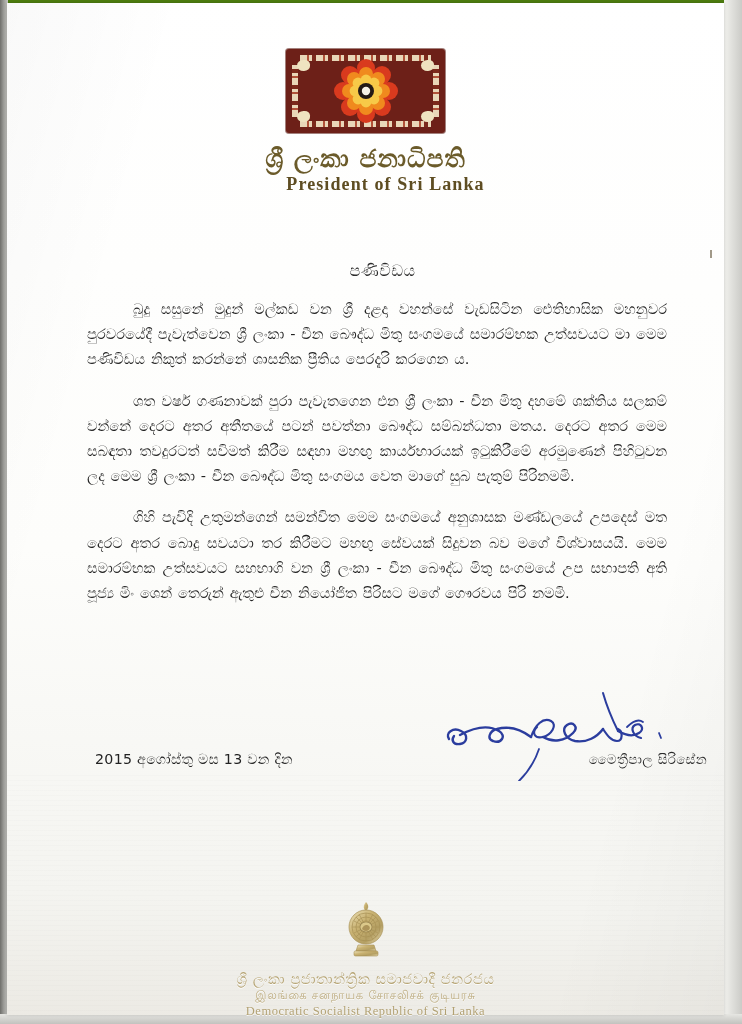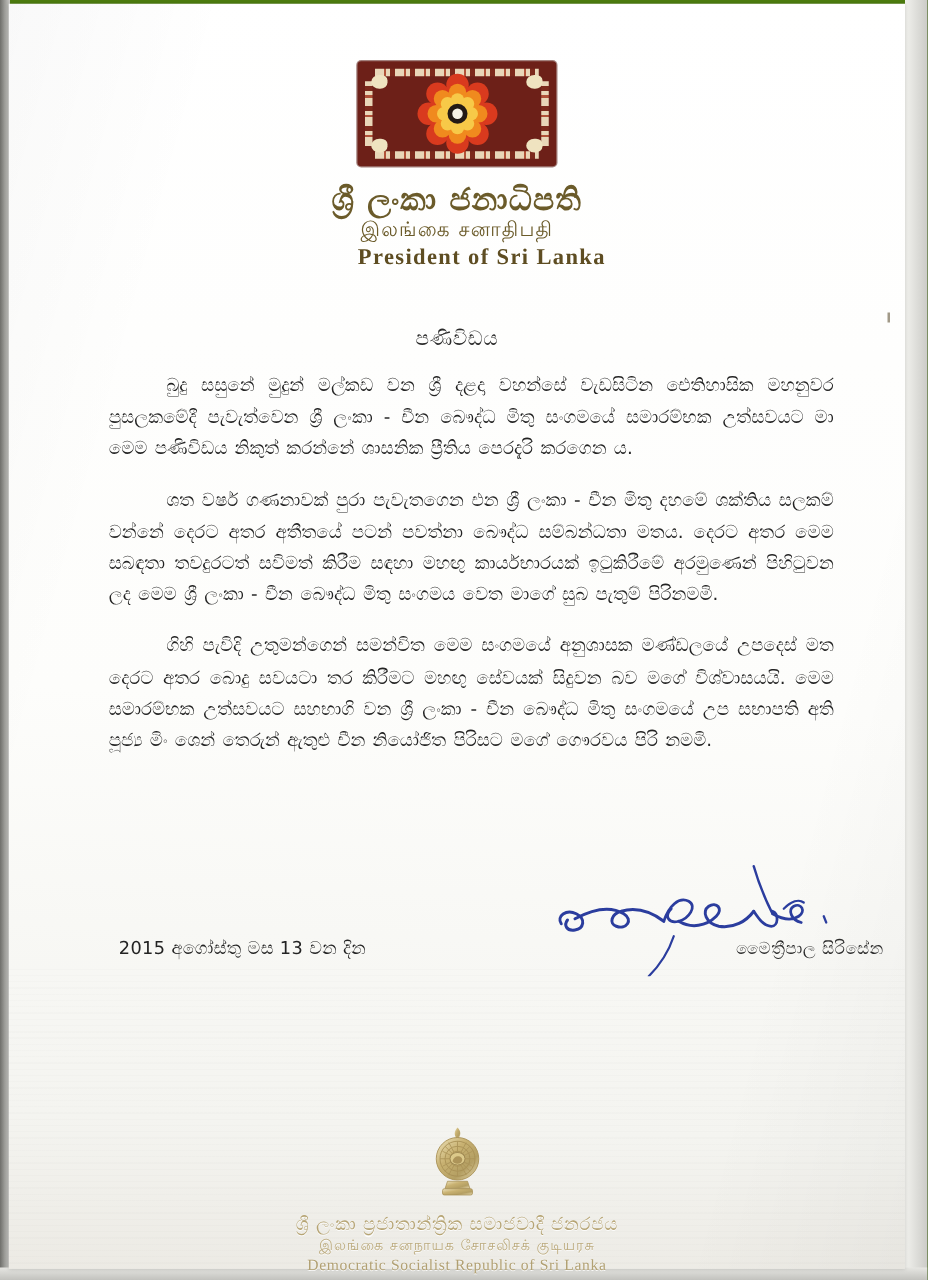--- a/index.html
+++ b/index.html
@@ -162,20 +162,21 @@
   
   .doc-title {
     position: absolute;
     left: 0; top: 258px;
     width: 717px;
     text-align: center;
     font-family: "DejaVu Sans", "Liberation Sans", sans-serif;
     font-size: 16px;
     color: #2c2c2c;
     letter-spacing: .5px;
+    padding-left: 17px;
   }
 
   
   .body-block {
     position: absolute;
     left: 80px;
     top: 293px;
     width: 580px;
   }
   p.para {
@@ -331,28 +332,27 @@
                   <circle cx="0" cy="0" r="11"></circle>
                 </g>
                 <circle cx="0" cy="0" r="8" fill="#231a15"></circle>
                 <circle cx="0" cy="0" r="4.2" fill="#f6f2e6"></circle>
               </g>
             </svg>
           </div>
         </div>
 
         <div class="lh-line lh-sinhala">ශ්‍රී ලංකා ජනාධිපති</div>
-        <div class="lh-line lh-tamil">இலங்கை சனாதிபதி</div>
         <div class="lh-line lh-english">President of Sri Lanka</div>
       </div>
 
       <div class="doc-title">පණිවිඩය</div>
 
       <div class="body-block">
-        <p class="para">බුදු සසුනේ මුදුන් මල්කඩ වන ශ්‍රී දළදා වහන්සේ වැඩසිටින ඓතිහාසික මහනුවර පුසලකමේදී පැවැත්වෙන ශ්‍රී ලංකා - චීන බෞද්ධ මිතු සංගමයේ සමාරම්භක උත්සවයට මා මෙම පණිවිඩය නිකුත් කරන්නේ ශාසනික ප්‍රීතිය පෙරදැරි කරගෙන ය.</p>
+        <p class="para">බුදු සසුනේ මුදුන් මල්කඩ වන ශ්‍රී දළදා වහන්සේ වැඩසිටින ඓතිහාසික මහනුවර පුරවරයේදී පැවැත්වෙන ශ්‍රී ලංකා - චීන බෞද්ධ මිතු සංගමයේ සමාරම්භක උත්සවයට මා මෙම පණිවිඩය නිකුත් කරන්නේ ශාසනික ප්‍රීතිය පෙරදැරි කරගෙන ය.</p>
         <p class="para">ශත වර්ෂ ගණනාවක් පුරා පැවැතගෙන එන ශ්‍රී ලංකා - චීන මිතු දහමේ ශක්තිය සලකම් වන්නේ දෙරට අතර අතීතයේ පටන් පවත්නා බෞද්ධ සම්බන්ධතා මතය. දෙරට අතර මෙම සබඳතා තවදුරටත් සවිමත් කිරීම සඳහා මහඟු කාර්යභාරයක් ඉටුකිරීමේ අරමුණෙන් පිහිටුවන ලද මෙම ශ්‍රී ලංකා - චීන බෞද්ධ මිතු සංගමය වෙත මාගේ සුබ පැතුම් පිරිනමමි.</p>
         <p class="para">ගිහි පැවිදි උතුමන්ගෙන් සමන්විත මෙම සංගමයේ අනුශාසක මණ්ඩලයේ උපදෙස් මත දෙරට අතර බොදු සවයටා තර කිරීමට මහඟු සේවයක් සිදුවන බව මගේ විශ්වාසයයි. මෙම සමාරම්භක උත්සවයට සහභාගි වන ශ්‍රී ලංකා - චීන බෞද්ධ මිතු සංගමයේ උප සභාපති අති පූජ්‍ය මිං ශෙන් තෙරුන් ඇතුළු චීන නියෝජිත පිරිසට මගේ ගෞරවය පිරි නමමි.</p>
       </div>
 
       <div class="sig-area">
         <div class="sig-ink">
           <svg width="280" height="90" viewBox="0 0 280 90" aria-hidden="true">
             <g fill="none" stroke="#2b3d9e" stroke-linecap="round" stroke-linejoin="round">
               <path d="M176 2 C180 16, 186 30, 191 40" stroke-width="2"></path>
               <path d="M22 48 C18 42, 26 36, 34 40 C42 44, 40 52, 33 53 C26 54, 24 49, 27 45" stroke-width="2.4"></path>

